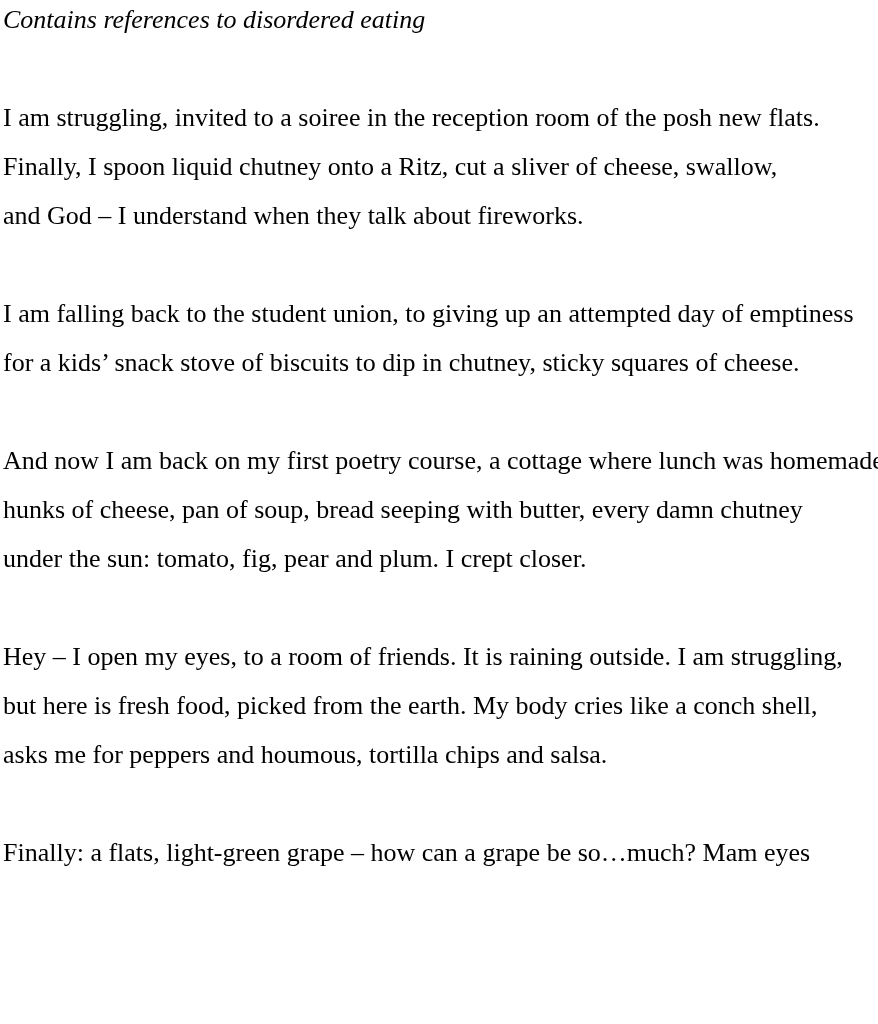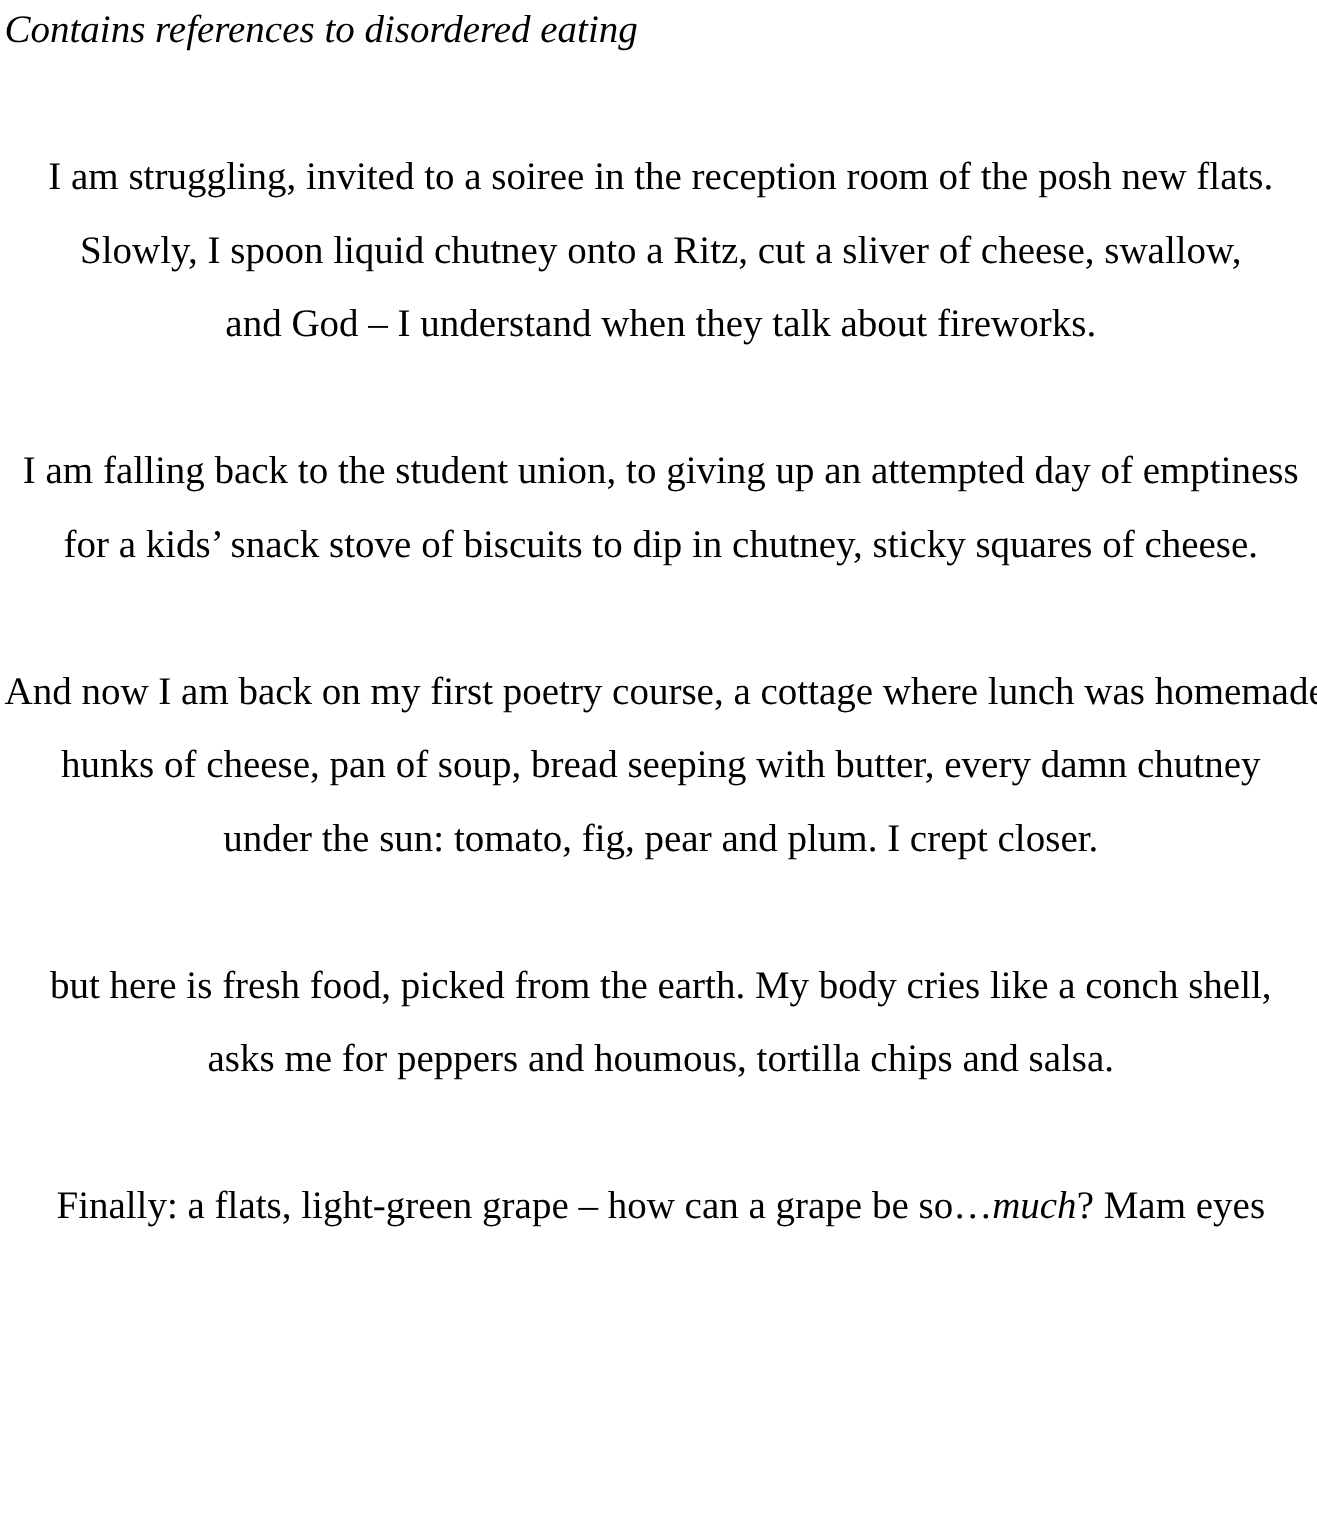--- a/index.html
+++ b/index.html
@@ -21,52 +21,51 @@
   }
   .content-warning {
     font-style: italic;
     margin: 0 0 49px 0;
     line-height: 49px;
     white-space: nowrap;
   }
   .stanza {
     margin: 0 0 49px 0;
     padding: 0;
-    text-align: center;
   }
   .line {
     display: block;
     line-height: 49px;
     white-space: nowrap;
   }
   .em {
-    font-style: italic;
   }
 </style>
 </head>
 <body style="background: rgb(255, 255, 255); color: rgb(0, 0, 0);">
 
 <main class="page">
   <p class="content-warning">Contains references to disordered eating</p>
   <div id="stanzas">
       <p class="stanza">
         <span class="line"><span>I am struggling, invited to a soiree in the reception room of the posh new flats.</span></span>
-        <span class="line"><span>Slowly, I spoon liquid chutney onto a Ritz, cut a sliver of cheese, swallow,</span></span>
+        <span class="line"><span>Finally, I spoon liquid chutney onto a Ritz, cut a sliver of cheese, swallow,</span></span>
         <span class="line"><span>and God – I understand when they talk about fireworks.</span></span>
       </p>
       <p class="stanza">
         <span class="line"><span>I am falling back to the student union, to giving up an attempted day of emptiness</span></span>
         <span class="line"><span>for a kids’ snack stove of biscuits to dip in chutney, sticky squares of cheese.</span></span>
       </p>
       <p class="stanza">
         <span class="line"><span>And now I am back on my first poetry course, a cottage where lunch was homemade:</span></span>
         <span class="line"><span>hunks of cheese, pan of soup, bread seeping with butter, every damn chutney</span></span>
         <span class="line"><span>under the sun: tomato, fig, pear and plum. I crept closer.</span></span>
       </p>
       <p class="stanza">
+        <span class="line"><span>Hey – I open my eyes, to a room of friends. It is raining outside. I am struggling,</span></span>
         <span class="line"><span>but here is fresh food, picked from the earth. My body cries like a conch shell,</span></span>
         <span class="line"><span>asks me for peppers and houmous, tortilla chips and salsa.</span></span>
       </p>
       <p class="stanza">
         <span class="line"><span>Finally: a flats, light-green grape – how can a grape be so…</span><span class="em">much</span><span>? Mam eyes</span></span>
       </p>
     </div>
 </main>
 
 </body></html>

